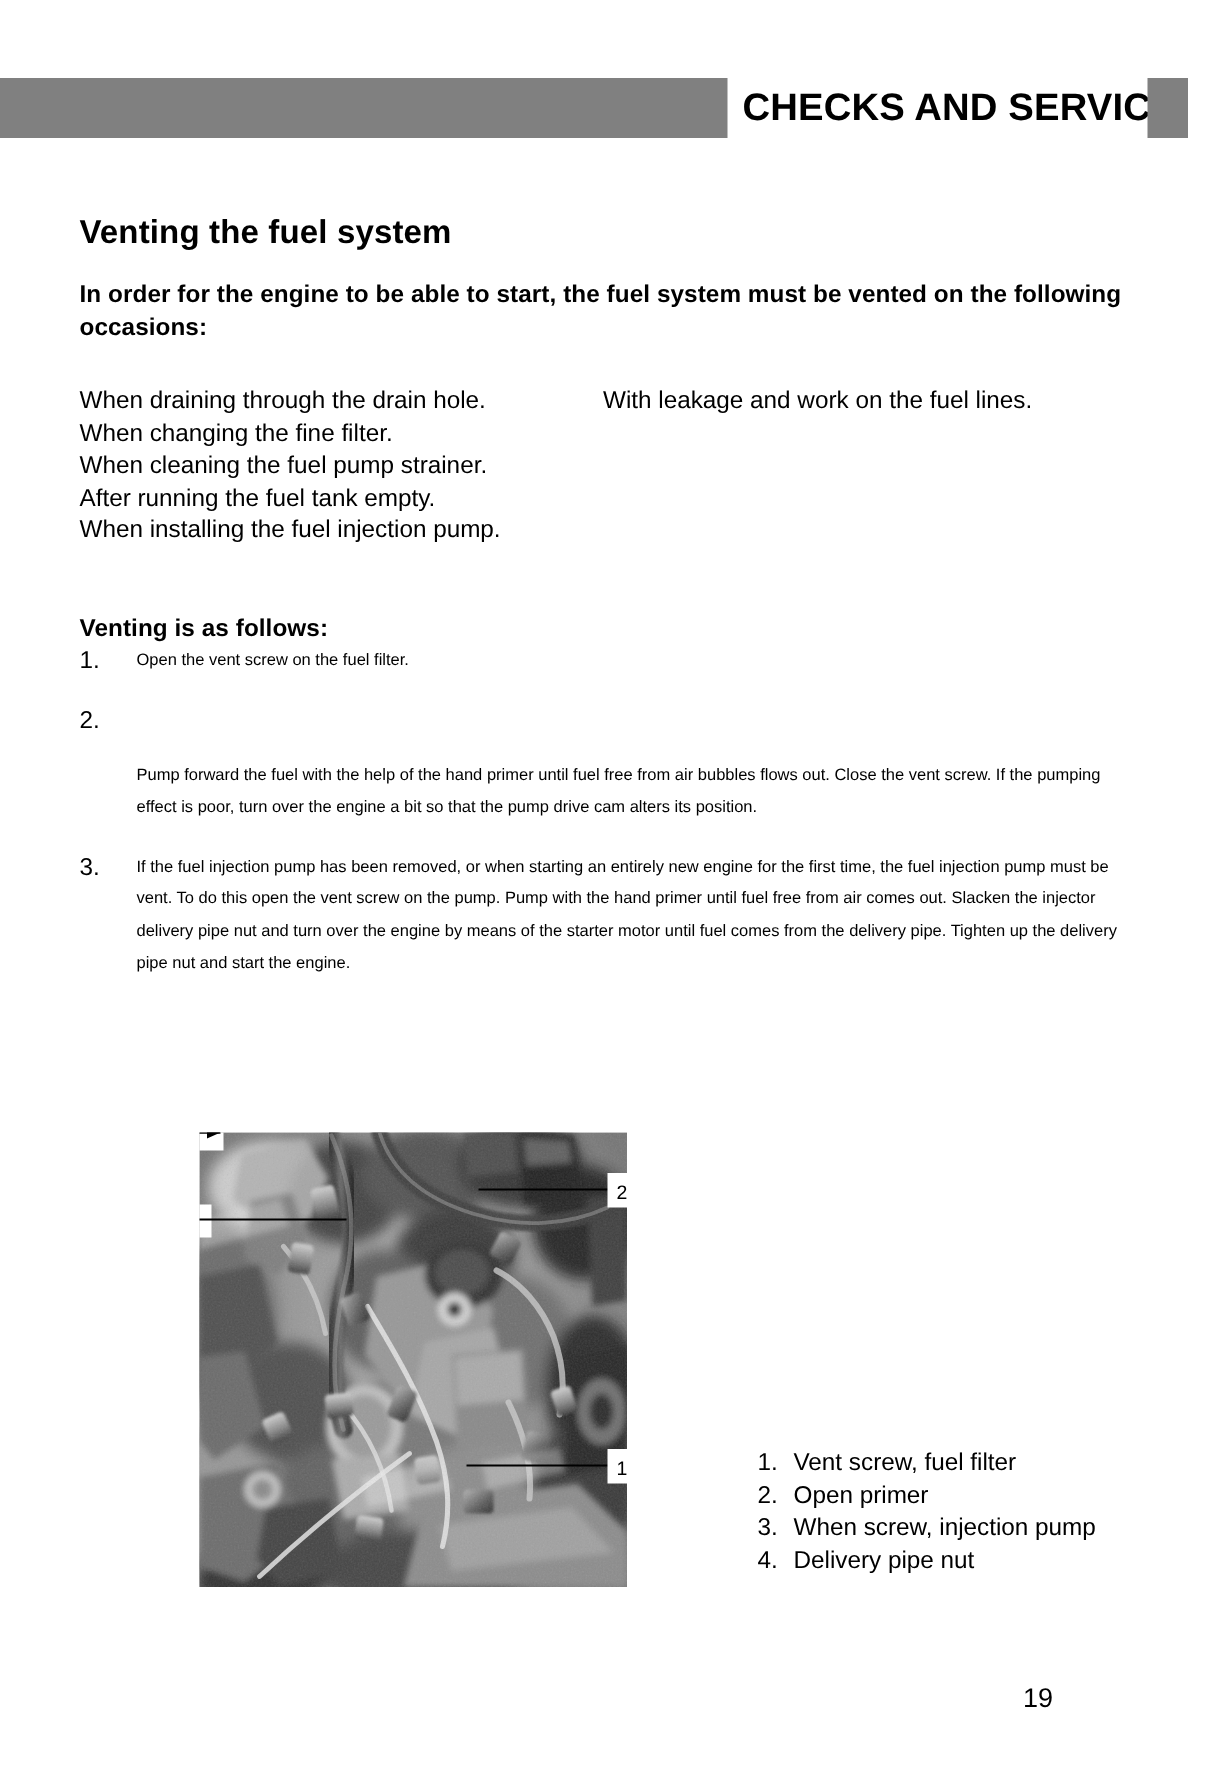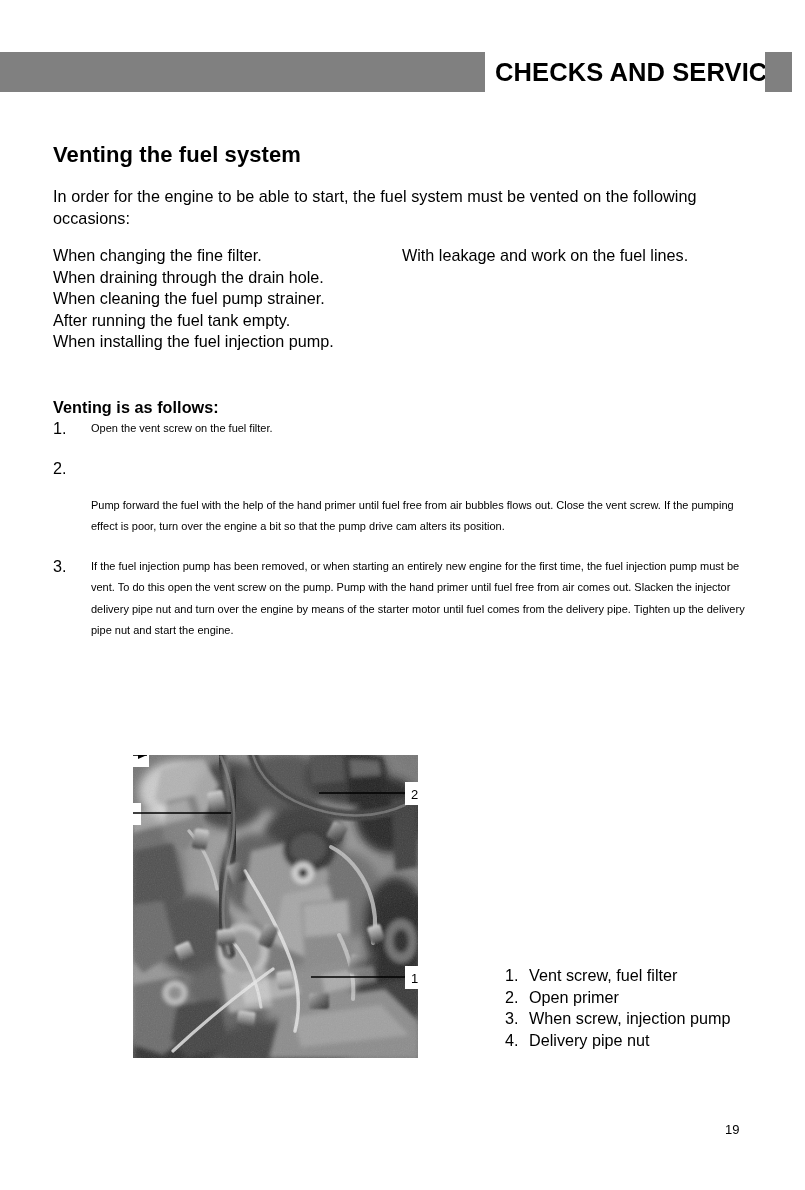--- a/index.html
+++ b/index.html
@@ -71,21 +71,22 @@
 
   .para {
     font-size: 16.2px;
     line-height: 21.5px;
     margin: 0;
     letter-spacing: 0.05px;
   }
 
   #intro-para {
     width: 697px;
-    margin-bottom: 16px;
+    margin-bottom: 28px;
+    font-weight: bold;
   }
 
   
   #occasions {
     display: flex;
     margin-bottom: 44px;
   }
   #occasions-col-left { width: 349px; }
   #occasions-col-right { width: 348px; }
   .occasion-line {
@@ -148,44 +149,44 @@
     white-space: nowrap;
   }
   .caption-num {
     width: 24px;
     flex: 0 0 24px;
   }
   .caption-text { flex: 1 1 auto; }
 
   #page-number {
     position: absolute;
-    left: 725px;
+    left: 682px;
     top: 1122px;
-    font-size: 13px;
+    font-size: 18px;
   }
 </style>
 </head>
 <body>
 
 <div id="header-band">
   <div id="header-bar-left"></div>
   <div id="header-title">CHECKS AND SERVICE</div>
   <div id="header-bar-right"></div>
 </div>
 
 <div id="content">
 
   <h2 id="section-heading">Venting the fuel system</h2>
 
   <p id="intro-para" class="para">In order for the engine to be able to start, the fuel system must be vented on the following occasions:</p>
 
   <div id="occasions">
     <div id="occasions-col-left">
+      <div class="occasion-line">When draining through the drain hole.</div>
       <div class="occasion-line">When changing the fine filter.</div>
-      <div class="occasion-line">When draining through the drain hole.</div>
       <div class="occasion-line">When cleaning the fuel pump strainer.</div>
       <div class="occasion-line">After running the fuel tank empty.</div>
       <div class="occasion-line">When installing the fuel injection pump.</div>
     </div>
     <div id="occasions-col-right">
       <div class="occasion-line">With leakage and work on the fuel lines.</div>
     </div>
   </div>
 
   <p id="venting-intro" class="para">Venting is as follows:</p>

